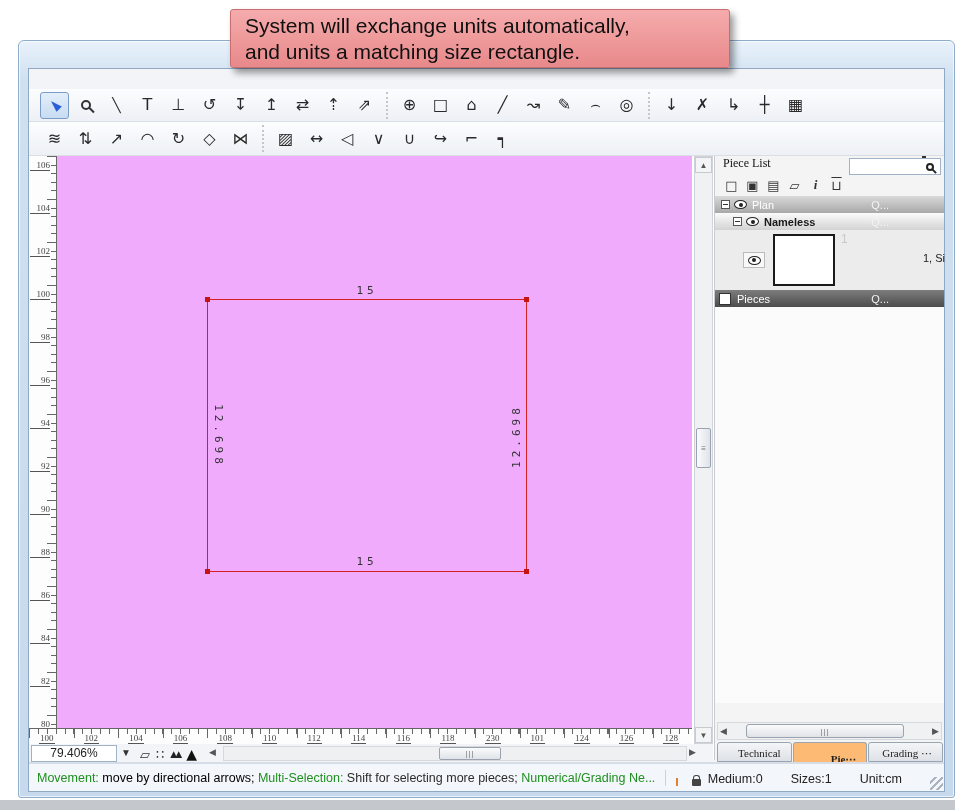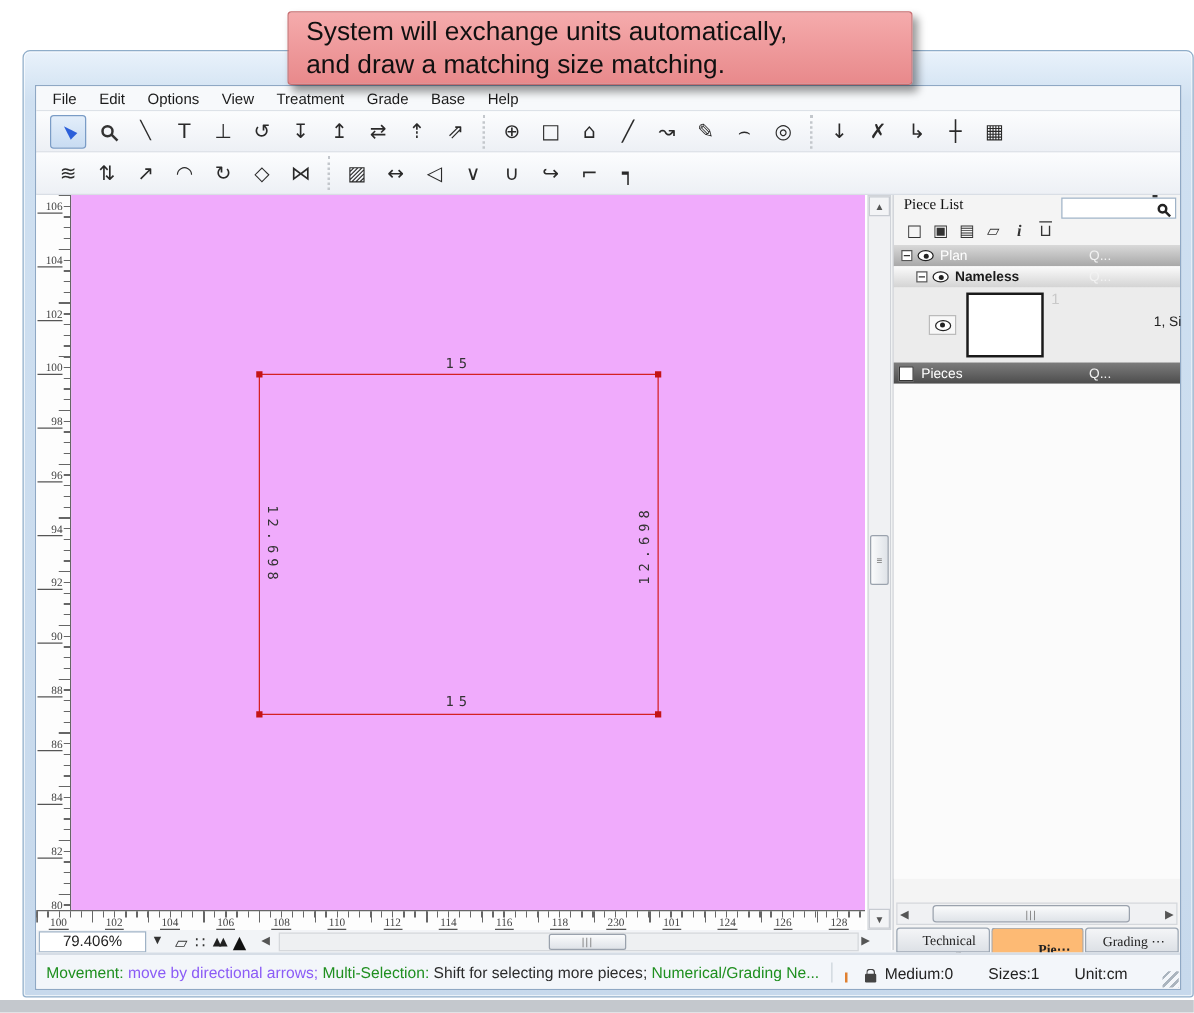--- a/index.html
+++ b/index.html
@@ -189,31 +189,20 @@
 
   .bottom-strip { position:absolute; left:0; top:800px; width:955px; height:10px; background:#c4c8cd; }
 </style>
 </head>
 <body>
 
 <div class="window">
 
   <div class="client">
 
-    <div class="menubar">
-
-    <button class="menu-item">File</button>
-        <button class="menu-item">Edit</button>
-        <button class="menu-item">Options</button>
-        <button class="menu-item">View</button>
-        <button class="menu-item">Treatment</button>
-        <button class="menu-item">Grade</button>
-        <button class="menu-item">Base</button>
-        <button class="menu-item">Help</button>
-      </div>
 
     <div class="toolbar tb1">
       <div class="tgroup">
 
       <button class="tbtn active">
             <span class="glyph cursor">►</span>
           </button>
           <button class="tbtn">
             <span class="glyph mag"></span>
           </button>
@@ -499,32 +488,32 @@
         <button class="tab">Technical S⋯</button>
             <button class="tab active">Pie⋯</button>
             <button class="tab">Grading ⋯</button>
           </div>
       </div>
     </div>
 
     <div class="statusbar">
       <span class="status-left">
         
-      <span style="color: rgb(31, 143, 31);">Movement:</span><span style="color: #8b5cf6;"> move by directional arrows; </span><span style="color: rgb(31, 143, 31);">Multi-Selection:</span><span style="color: rgb(43, 43, 43);"> Shift for selecting more pieces; </span><span style="color: rgb(31, 143, 31);">Numerical/Grading Ne...</span></span>
+      <span style="color: rgb(31, 143, 31);">Movement:</span><span style="color: #000000;"> move by directional arrows; </span><span style="color: rgb(31, 143, 31);">Multi-Selection:</span><span style="color: rgb(43, 43, 43);"> Shift for selecting more pieces; </span><span style="color: rgb(31, 143, 31);">Numerical/Grading Ne...</span></span>
       <span class="status-right">
         <span class="ssep"></span>
         <span class="orange-tick"></span>
         <span class="lock"></span>
         <span class="status-right-items">
           
         <span class="sitem">Medium:0</span><span class="sitem">Sizes:1</span><span class="sitem">Unit:cm</span></span>
       </span>
       <span class="grip"></span>
     </div>
   </div>
 </div>
 
 <div class="callout">
   <div>System will exchange units automatically,</div>
-  <div>and draw a matching size matching.</div>
+  <div>and units a matching size rectangle.</div>
 </div>
 
 <div class="bottom-strip"></div>
 
 </body></html>

